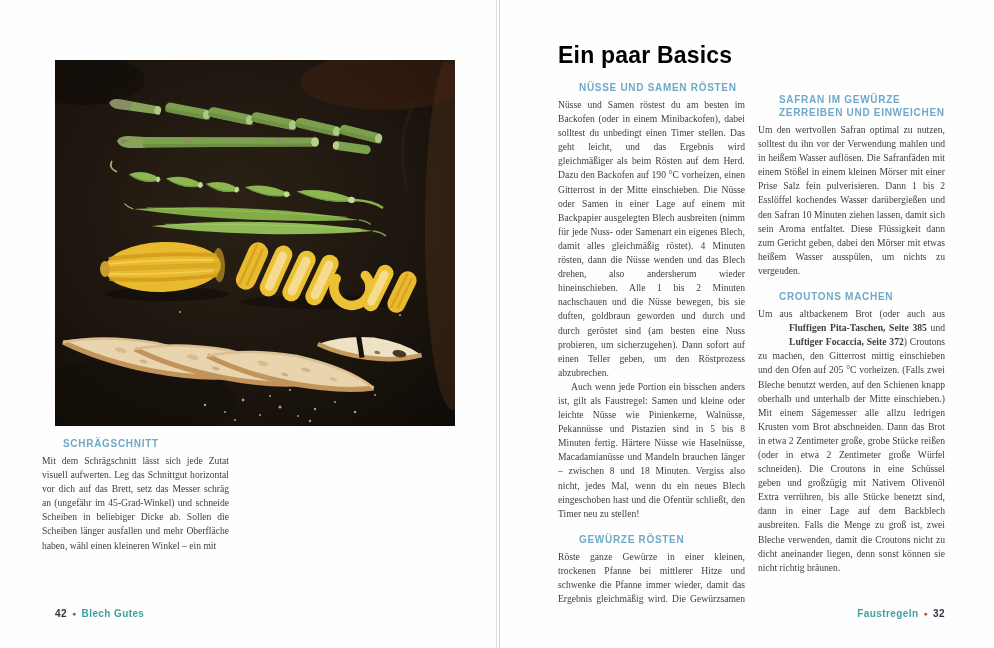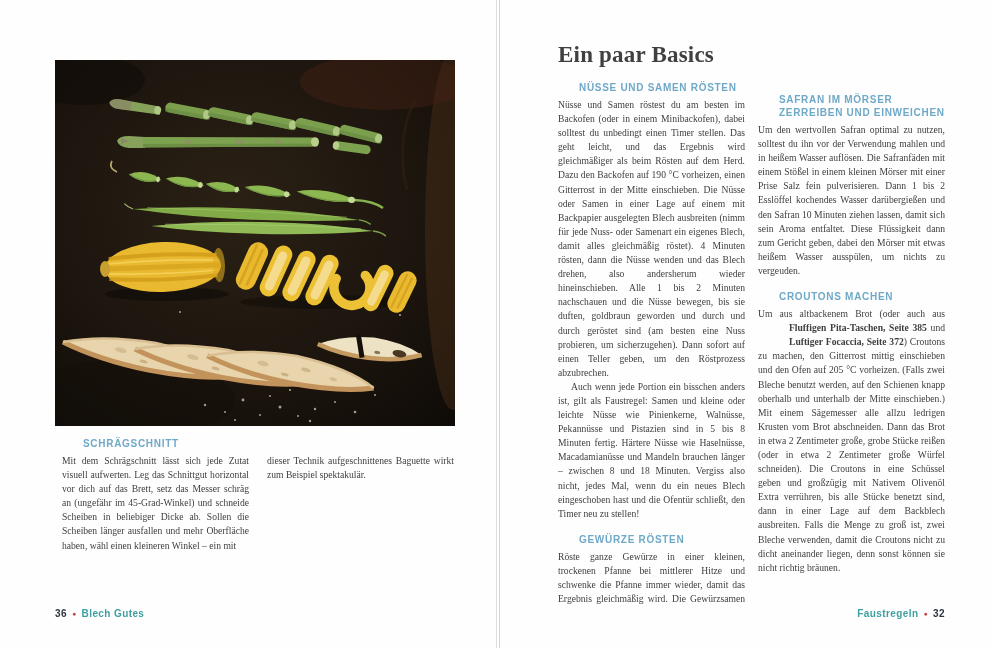--- a/index.html
+++ b/index.html
@@ -20,28 +20,28 @@
   h3.subhead {
     margin:0 0 4px 0; font-family:"Liberation Sans", sans-serif;
     font-size:10px; line-height:13px; font-weight:bold;
     letter-spacing:0.7px; color:#6fa9c8;padding-left:21px;
   }
   h3.mt { margin-top:12px; }
   p.body { margin:0; font-size:9.6px; line-height:14.1px; text-align:justify; hyphens:auto; -webkit-hyphens:auto; }
   p.body + p.body { text-indent:13px; }
   .bold { font-weight:bold;margin-left:31px; }
 
-  .left-text { position:absolute; left:62px; top:437px; width:393px; display:flex; gap:18px; }
+  .left-text { position:absolute; left:42px; top:437px; width:393px; display:flex; gap:0; }
   .left-text .col { width:187px; }
   .col-offset { padding-top:17px; }
 
   .right-content { position:absolute; left:558px; top:42px; width:388px; }
   .page-title {
-    margin:0 0 13px 0; font-family:Liberation Serif, serif;
-    font-size:23px; line-height:26px; font-weight:bold; color:#404040; letter-spacing:0.2px;
+    margin:0 0 13px 0; font-family:Liberation Sans, sans-serif;
+    font-size:23px; line-height:26px; font-weight:bold; color:#000000; letter-spacing:0.2px;
   }
   .right-cols { display:flex; gap:13px; }
   .right-cols .col { width:187px; height:524px; overflow:hidden; }
 
   
   .footer {
     position:absolute; top:608px; font-family:"Liberation Sans", sans-serif;
     font-size:10px; font-weight:bold; letter-spacing:0.4px; white-space:nowrap;
   }
   .footer-left { left:55px; }
@@ -214,40 +214,39 @@
       </g>
     </svg>
   </div>
 
   <div class="left-text">
     <div class="col">
       <h3 class="subhead">SCHRÄGSCHNITT</h3>
       <p class="body">Mit dem Schrägschnitt lässt sich jede Zutat visuell aufwerten. Leg das Schnittgut horizontal vor dich auf das Brett, setz das Messer schräg an (ungefähr im 45-Grad-Winkel) und schneide Scheiben in beliebiger Dicke ab. Sollen die Scheiben länger ausfallen und mehr Oberfläche haben, wähl einen kleineren Winkel – ein mit</p>
     </div>
     <div class="col col-offset">
-      <p class="body">dieser Technik aufgeschnittenes Baguette wirkt zum Beispiel spektakulär.</p>
     </div>
   </div>
 
   <div class="footer footer-left">
-    <span class="pgnum">36</span><span class="dot">●</span><span class="seclabel">Blech Gutes</span>
+    <span class="pgnum">42</span><span class="dot">●</span><span class="seclabel">Blech Gutes</span>
   </div>
 
   <div class="right-content">
     <h2 class="page-title">Ein paar Basics</h2>
     <div class="right-cols">
       <div class="col">
         <h3 class="subhead">NÜSSE UND SAMEN RÖSTEN</h3>
         <p class="body">Nüsse und Samen röstest du am besten im Backofen (oder in einem Minibackofen), dabei solltest du unbedingt einen Timer stellen. Das geht leicht, und das Ergebnis wird gleichmäßiger als beim Rösten auf dem Herd. Dazu den Backofen auf 190 °C vorheizen, einen Gitterrost in der Mitte einschieben. Die Nüsse oder Samen in einer Lage auf einem mit Backpapier ausgelegten Blech ausbreiten (nimm für jede Nuss- oder Samenart ein eigenes Blech, damit alles gleichmäßig röstet). 4 Minuten rösten, dann die Nüsse wenden und das Blech drehen, also andersherum wieder hineinschieben. Alle 1 bis 2 Minuten nachschauen und die Nüsse bewegen, bis sie duften, goldbraun geworden und durch und durch geröstet sind (am besten eine Nuss probieren, um sicherzugehen). Dann sofort auf einen Teller geben, um den Röstprozess abzubrechen.</p>
         <p class="body">Auch wenn jede Portion ein bisschen anders ist, gilt als Faustregel: Samen und kleine oder leichte Nüsse wie Pinienkerne, Walnüsse, Pekannüsse und Pistazien sind in 5 bis 8 Minuten fertig. Härtere Nüsse wie Haselnüsse, Macadamianüsse und Mandeln brauchen länger – zwischen 8 und 18 Minuten. Vergiss also nicht, jedes Mal, wenn du ein neues Blech eingeschoben hast und die Ofentür schließt, den Timer neu zu stellen!</p>
         <h3 class="subhead mt">GEWÜRZE RÖSTEN</h3>
         <p class="body">Röste ganze Gewürze in einer kleinen, trockenen Pfanne bei mittlerer Hitze und schwenke die Pfanne immer wieder, damit das Ergebnis gleichmäßig wird. Die Gewürzsamen sind fertig, wenn sie angenehm duften und aufzuplatzen</p>
       </div>
       <div class="col">
-        <h3 class="subhead mt">SAFRAN IM MÖRSER ZERREIBEN UND EINWEICHEN</h3>
+        <h3 class="subhead mt">SAFRAN IM GEWÜRZE ZERREIBEN UND EINWEICHEN</h3>
         <p class="body">Um den wertvollen Safran optimal zu nutzen, solltest du ihn vor der Verwendung mahlen und in heißem Wasser auflösen. Die Safranfäden mit einem Stößel in einem kleinen Mörser mit einer Prise Salz fein pulverisieren. Dann 1 bis 2 Esslöffel kochendes Wasser darübergießen und den Safran 10 Minuten ziehen lassen, damit sich sein Aroma entfaltet. Diese Flüssigkeit dann zum Gericht geben, dabei den Mörser mit etwas heißem Wasser ausspülen, um nichts zu vergeuden.</p>
         <h3 class="subhead mt">CROUTONS MACHEN</h3>
         <p class="body"><span>Um aus altbackenem Brot (oder auch aus </span><span class="bold">Fluffigen Pita-Taschen, Seite 385</span><span> und </span><span class="bold">Luftiger Focaccia, Seite 372</span><span>) Croutons zu machen, den Gitterrost mittig einschieben und den Ofen auf 205 °C vorheizen. (Falls zwei Bleche benutzt werden, auf den Schienen knapp oberhalb und unterhalb der Mitte einschieben.) Mit einem Sägemesser alle allzu ledrigen Krusten vom Brot abschneiden. Dann das Brot in etwa 2 Zentimeter große, grobe Stücke reißen (oder in etwa 2 Zentimeter große Würfel schneiden). Die Croutons in eine Schüssel geben und großzügig mit Nativem Olivenöl Extra verrühren, bis alle Stücke benetzt sind, dann in einer Lage auf dem Backblech ausbreiten. Falls die Menge zu groß ist, zwei Bleche verwenden, damit die Croutons nicht zu dicht aneinander liegen, denn sonst können sie nicht richtig bräunen.</span></p>
       </div>
     </div>
   </div>
 
   <div class="footer footer-right">
     <span class="seclabel">Faustregeln</span><span class="dot">●</span><span class="pgnum">32</span>
   </div>

